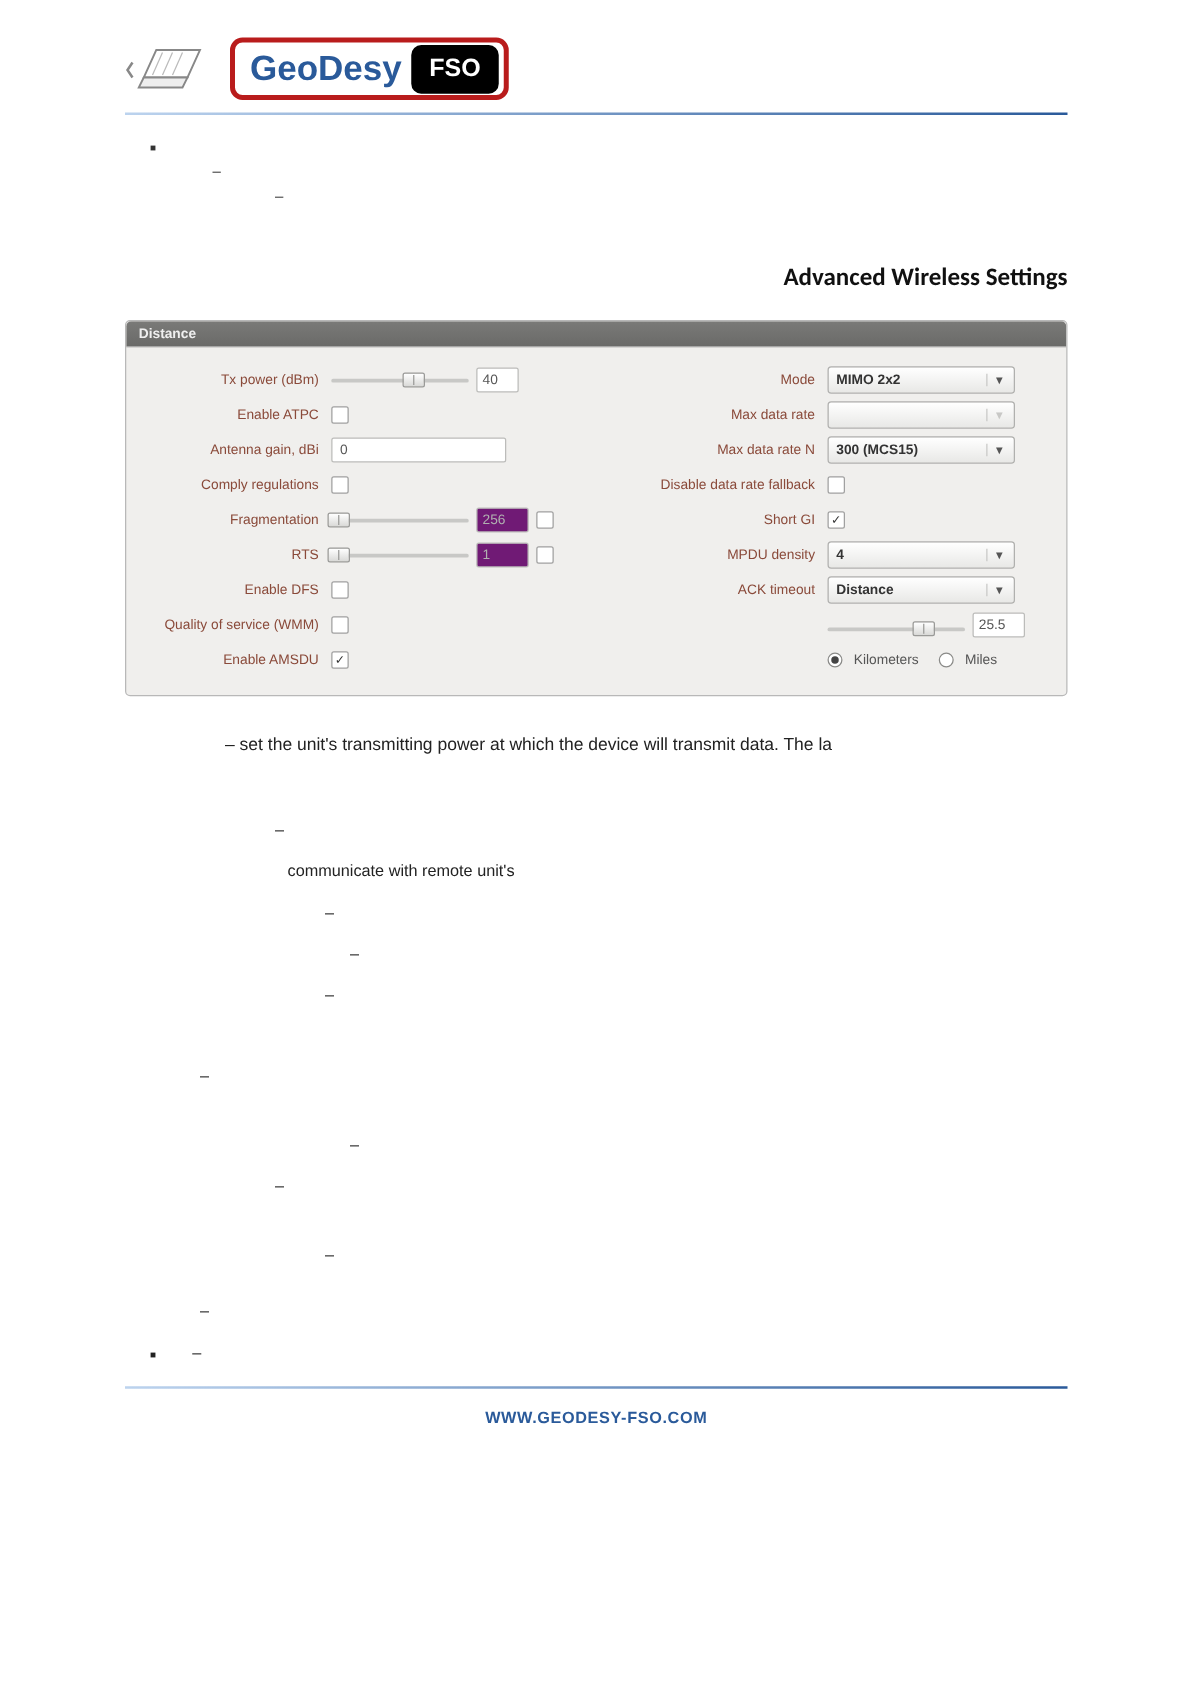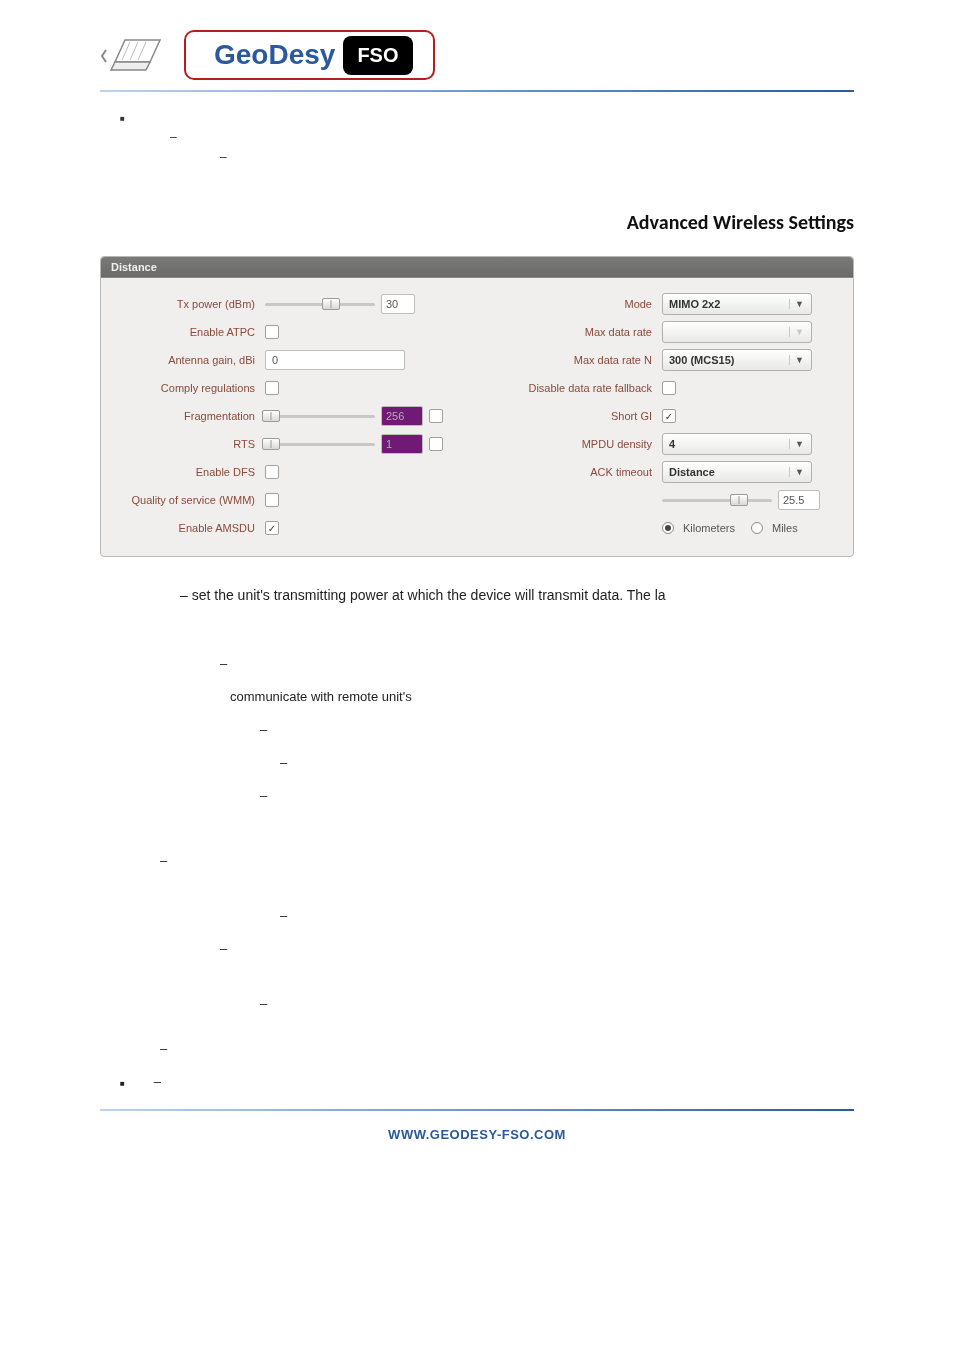--- a/index.html
+++ b/index.html
@@ -7,22 +7,22 @@
   .page { padding: 30px 100px 60px 100px; }
 
   
   .logo-row { display: flex; align-items: center; gap: 14px; margin-bottom: 10px; }
   .logo-device {
     width: 70px; height: 50px; position: relative;
   }
   .logo-device svg { width: 100%; height: 100%; }
   .logo-pill {
     display: flex; align-items: center; background: #fff;
-    border-radius: 10px; padding: 16px; height: 50px;
-    border: 2px solid #b91c1c;
+    border-radius: 10px; padding: 0; height: 50px;
+    border: 4px solid #b91c1c;
   }
   .logo-text-geo {
     font-family: Verdana, Geneva, sans-serif;
     font-weight: bold; font-size: 28px; color: #2a5a9a;
     padding: 0 8px 0 12px;
   }
   .logo-fso-box {
     background: #000000; color: #fff; font-weight: bold;
     font-size: 20px; padding: 8px 14px; border-radius: 8px;
     margin-right: 4px;
@@ -137,21 +137,21 @@
     border-radius: 50%; display: inline-flex; align-items: center;
     justify-content: center; background: #fff; margin-right: 3px;
     vertical-align: middle;
   }
   .radio.checked::after {
     content: ""; width: 6px; height: 6px; background: #444;
     border-radius: 50%;
   }
   .radio-label { font-size: 11px; color: #555; margin-right: 10px; vertical-align: middle; }
 
-  .stack-right .form-row .controls { justify-content: flex-start; }
+  .stack-right .form-row .controls { justify-content: flex-start; align-items: flex-end; }
 
   
   .body-text {
     font-size: 14px; color: #222; line-height: 1.5;
     margin: 8px 0 50px 80px;
   }
 
   .dash-list { margin-left: 120px; font-size: 13px; color: #222; }
   .dash-list .item { margin: 18px 0; }
   .dash-list .item.n1 { margin-left: 0; }
@@ -212,21 +212,21 @@
 
       <div class="col col-left">
 
         <div class="form-row">
           <div class="form-label">Tx power (dBm)</div>
           <div class="controls">
             <span class="slider">
               <span class="slider-track"></span>
               <span class="slider-thumb" style="left:60%;"></span>
             </span>
-            <span class="num-box">30</span>
+            <span class="num-box">40</span>
           </div>
         </div>
 
         <div class="form-row">
           <div class="form-label">Enable ATPC</div>
           <div class="controls">
             <span class="checkbox"></span>
           </div>
         </div>
 

